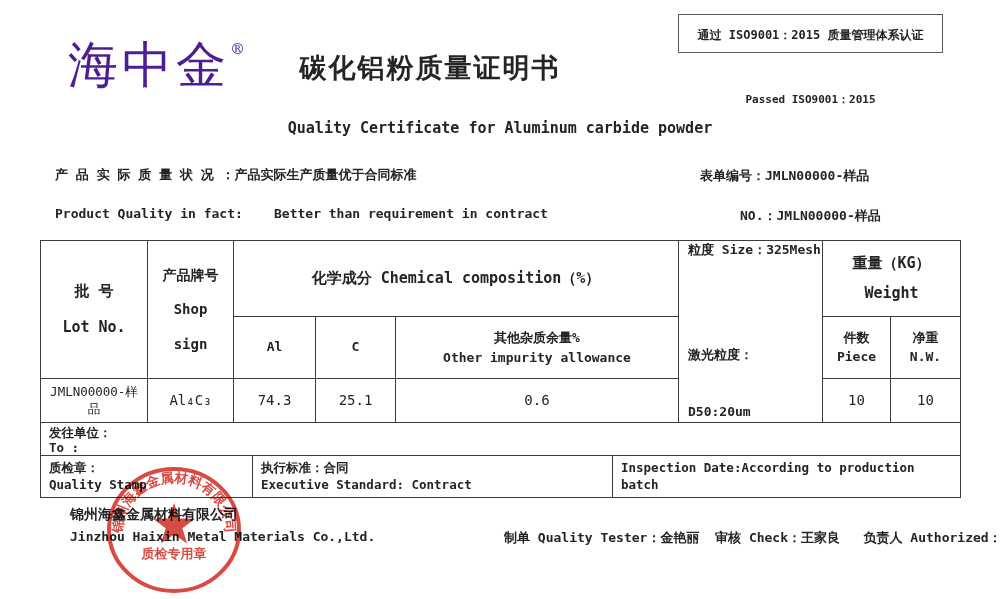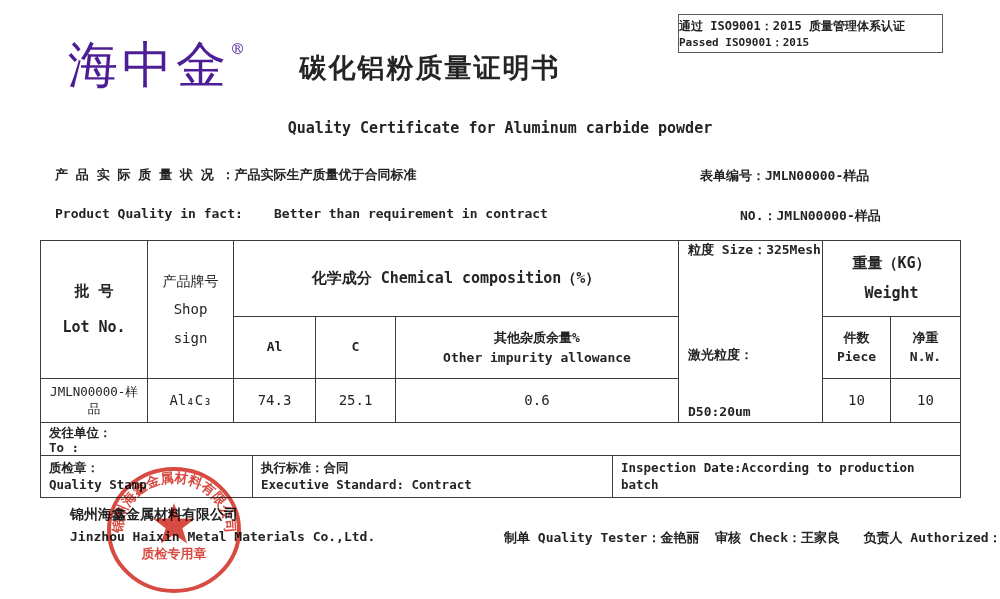--- a/index.html
+++ b/index.html
@@ -12,38 +12,38 @@
   
   .logo { position:absolute; left:68px; top:20px;
     font-family:"DejaVu Serif","Liberation Serif",serif;
     font-size:50px; line-height:58px; letter-spacing:4px; color:#4c1d95; font-weight:500; }
   .logo sup { font-size:15px; letter-spacing:0; vertical-align:28px; }
   .title-cn { position:absolute; left:0; top:50px; width:860px; text-align:center;
     font-size:27px; font-weight:bold; letter-spacing:2px; }
   .title-en { position:absolute; left:0; top:119px; width:1000px; text-align:center;
     font-size:15px; font-weight:bold; }
   .iso-box { position:absolute; left:678px; top:14px; width:265px; height:39px;
-    border:1px solid #5a5a5a; padding-top:3px; }
+    border:1px solid #5a5a5a; text-align:center; padding-top:12px; }
   .iso-box .l1 { font-size:12px; font-weight:bold; line-height:17px; }
-  .iso-box .l2 { font-size:11px; font-weight:bold; line-height:15px; }
+  .iso-box .l2 { font-size:11px; font-weight:bold; line-height:15px;margin-top:48px; }
   
   .info { position:absolute; font-size:13px; white-space:pre; }
   .semib { font-weight:600; }
   
   .cert-table { position:absolute; left:40px; top:240px; width:921px;
     border:1.5px solid #3c3c3c; }
   .grid { display:grid;
     grid-template-columns:107px 86px 82px 80px 283px 144px 68px 1fr;
     grid-template-rows:76px 62px 44px; }
   .cell { border-right:1px solid #3c3c3c; border-bottom:1px solid #3c3c3c;
     display:flex; flex-direction:column; align-items:center; justify-content:center;
     text-align:center; font-size:14px; line-height:1.45; }
   .cell.last { border-right:none; }
   .lot-head { grid-column:1; grid-row:1/3; font-size:15px; font-weight:600; gap:14px; }
-  .shop-head { grid-column:2; grid-row:1/3; font-weight:400; gap:8px; }
+  .shop-head { grid-column:2; grid-row:1/3; font-weight:700; gap:14px; }
   .chem-head { grid-column:3/6; grid-row:1; font-size:15px; font-weight:600; }
   .size-cell { grid-column:6; grid-row:1/4; align-items:flex-start; text-align:left;
     padding-left:9px; font-size:13px; font-weight:600; justify-content:space-between; gap:4px; }
   .size-cell .gap { height:10px; }
   .weight-head { grid-column:7/9; grid-row:1; font-size:15px; font-weight:600; gap:8px; }
   .sub { grid-row:2; font-size:13px; font-weight:600; }
   .imp-head { line-height:1.5; }
   .dat { grid-row:3; font-size:14px; }
   .lot-val { font-size:12.5px; line-height:1.3; padding:0 6px; word-break:break-all; }
   .to-row { border-bottom:1px solid #3c3c3c; padding:2px 8px; font-size:12.5px;

